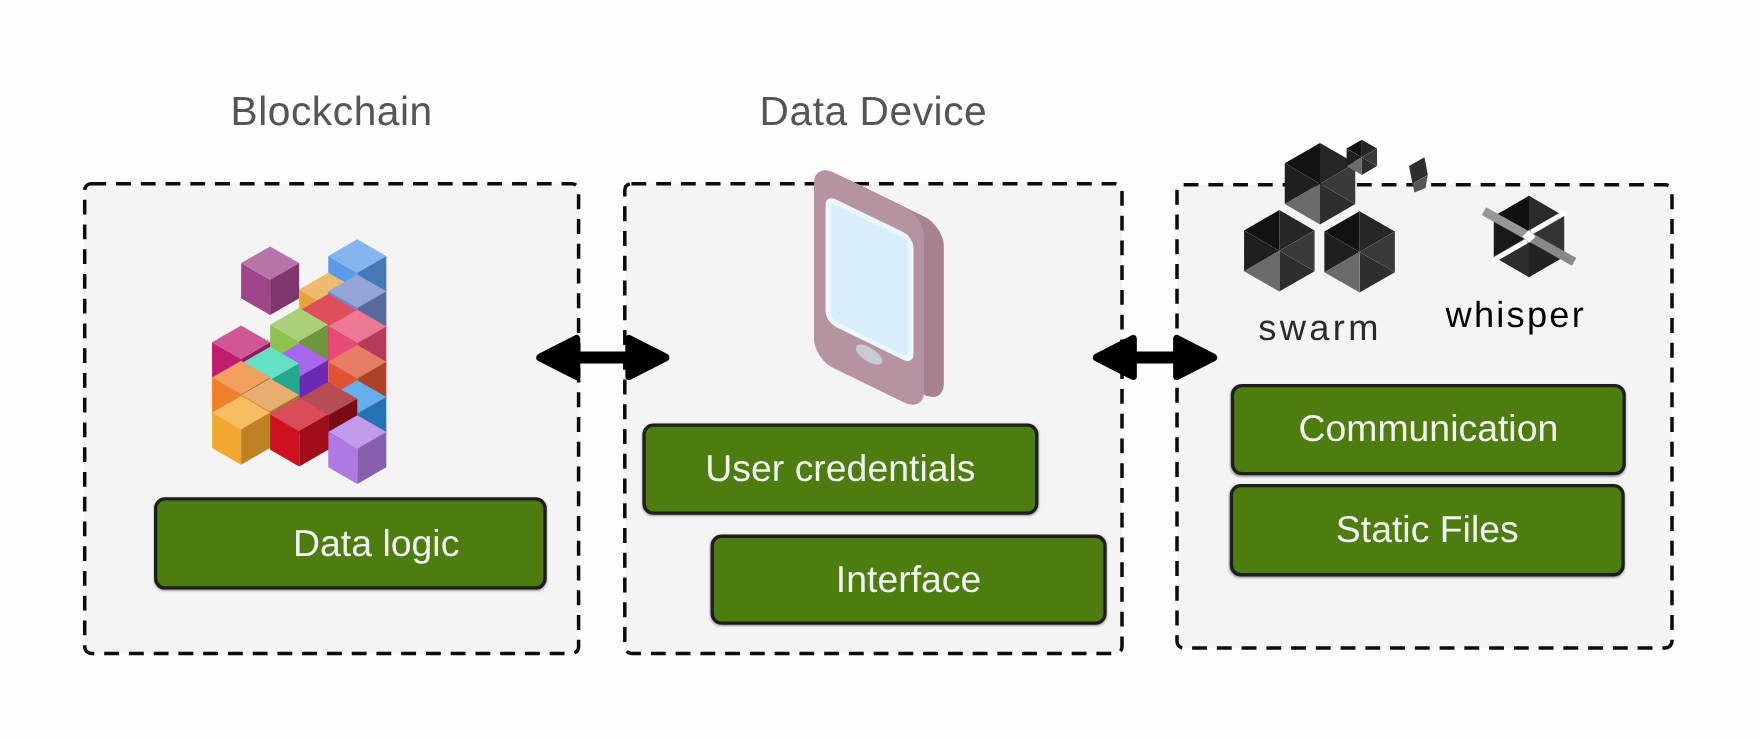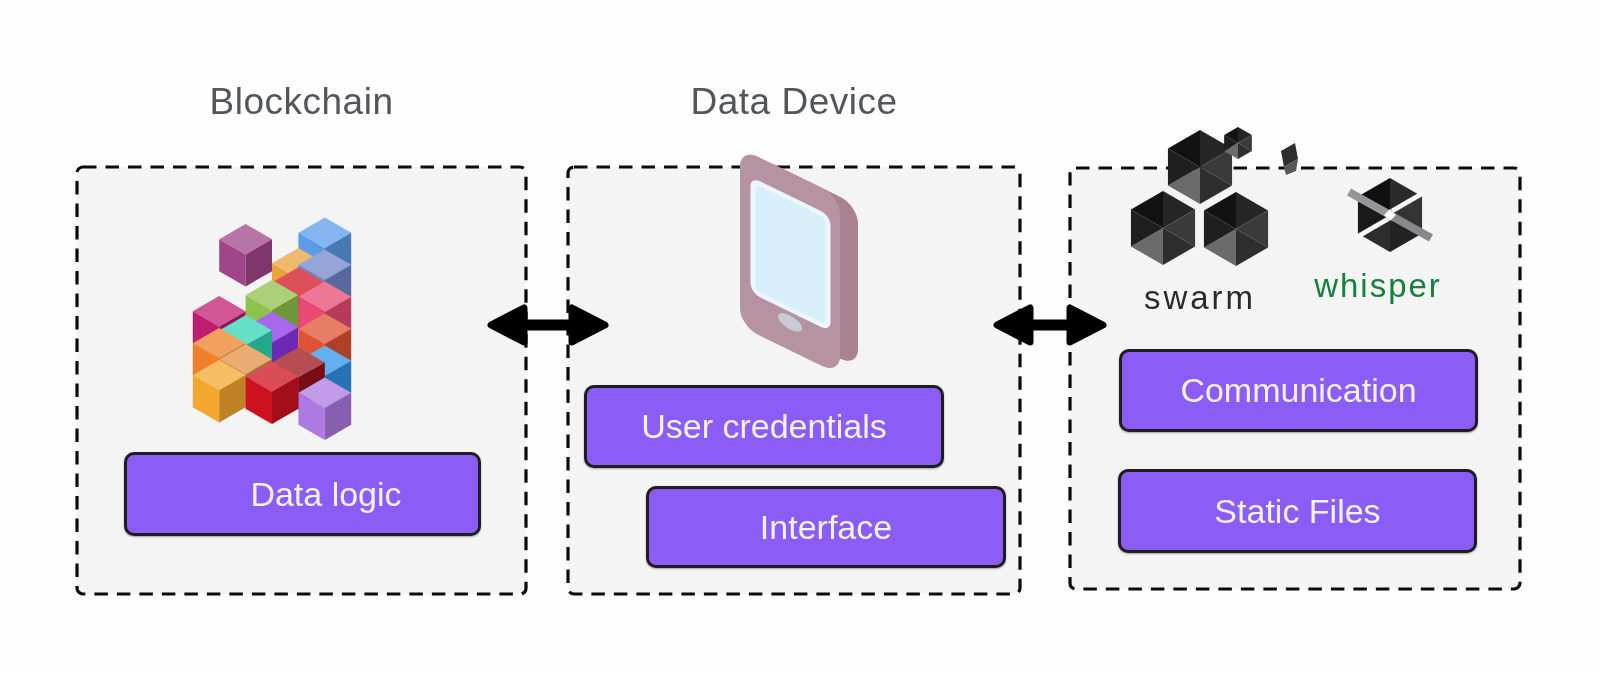--- a/index.html
+++ b/index.html
@@ -15,37 +15,37 @@
   #panel-user-device{left:568px;top:167px;width:452px;height:427px;}
   #panel-services{left:1070px;top:168px;width:450px;height:421px;}
   svg.overlay{position:absolute;left:0;top:0;z-index:2;pointer-events:none;}
   .title{
     position:absolute;z-index:3;color:#54555a;
     font-size:37px;font-weight:300;text-align:center;letter-spacing:.5px;
   }
   #title-blockchain{left:77px;top:81px;width:449px;}
   #title-user-device{left:568px;top:81px;width:452px;}
   .node{
-    position:absolute;z-index:3;background:#8b5cf6;
+    position:absolute;z-index:3;background:#4d7c0f;
     border:3px solid #1e1e1e;border-radius:10px;
     color:#f2f2f2;font-size:34px;font-weight:300;
     display:flex;align-items:center;justify-content:center;
     box-shadow:0 1px 2px rgba(0,0,0,.35);box-sizing:border-box;
   }
-  #node-data-logic{left:124px;top:452px;width:357px;height:84px;padding-left:47px;}
+  #node-data-logic{left:140px;top:452px;width:357px;height:84px;padding-left:47px;}
   #node-user-credentials{left:584px;top:385px;width:360px;height:83px;}
   #node-interface{left:618px;top:486px;width:360px;height:82px;margin-left:28px;}
   #node-communication{left:1119px;top:349px;width:359px;height:83px;}
-  #node-static-files{left:1118px;top:469px;width:359px;height:84px;}
+  #node-static-files{left:1118px;top:440px;width:359px;height:84px;}
   .logo-label{
     position:absolute;z-index:3;font-size:33px;font-weight:300;
     color:#2b2b2b;letter-spacing:3px;text-align:center;
   }
   #label-swarm{left:1100px;top:267px;width:200px;margin-top:12px;}
-  #label-whisper{left:1278px;top:267px;width:200px;color:#15803d;letter-spacing:2px;}
+  #label-whisper{left:1278px;top:267px;width:200px;color:#000000;letter-spacing:2px;}
 </style>
 </head>
 <body>
 
 <div class="stage">
 
   <div class="panel" id="panel-blockchain"></div>
   <div class="panel" id="panel-user-device"></div>
   <div class="panel" id="panel-services"></div>
 

